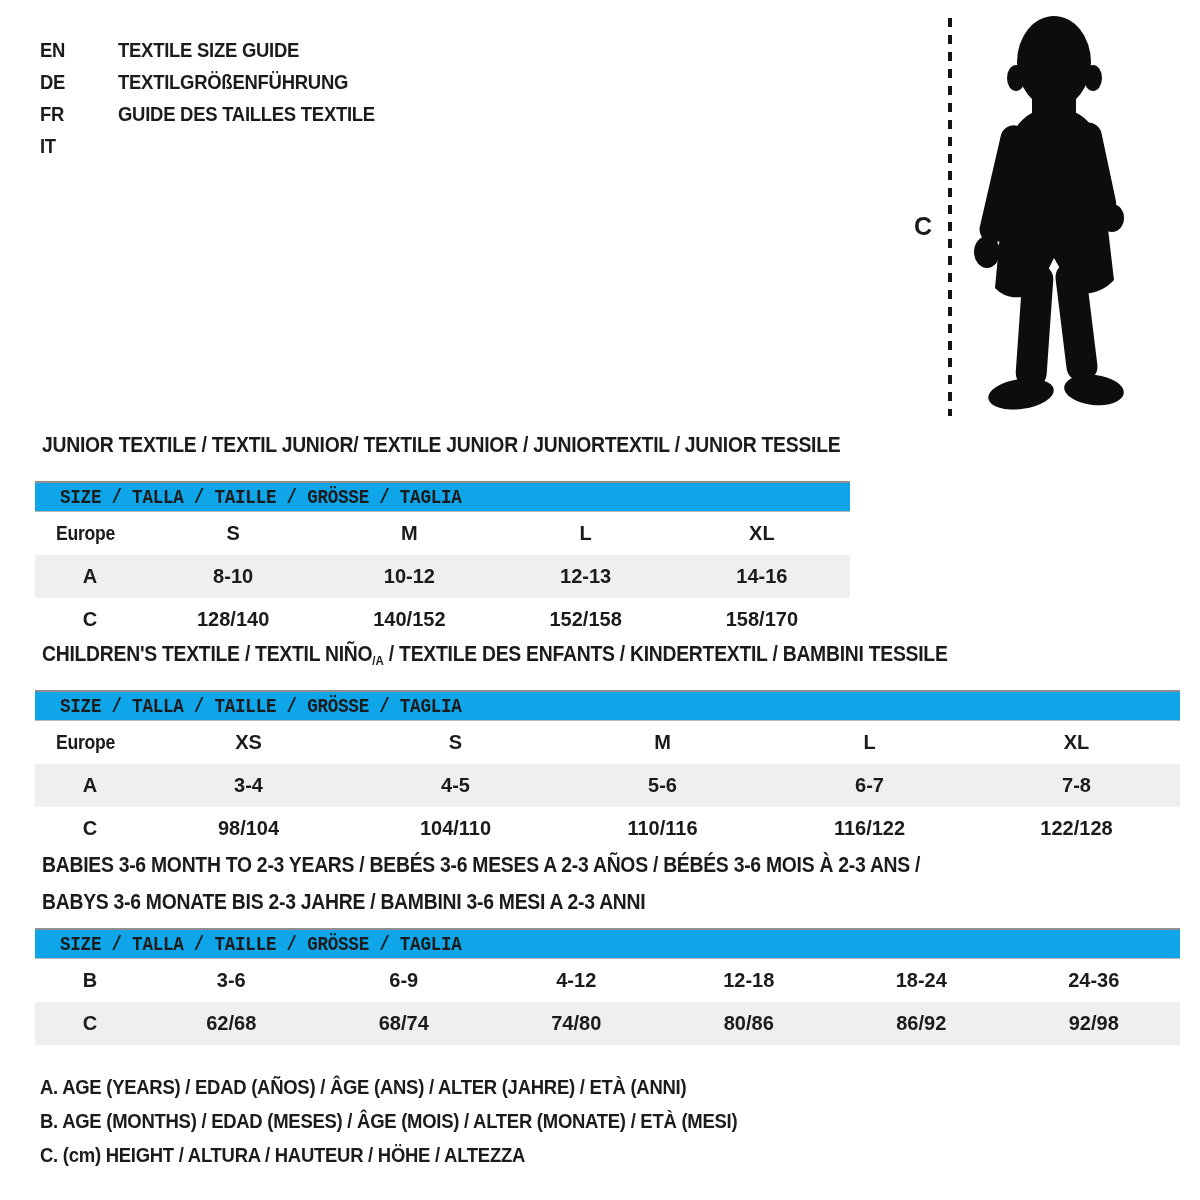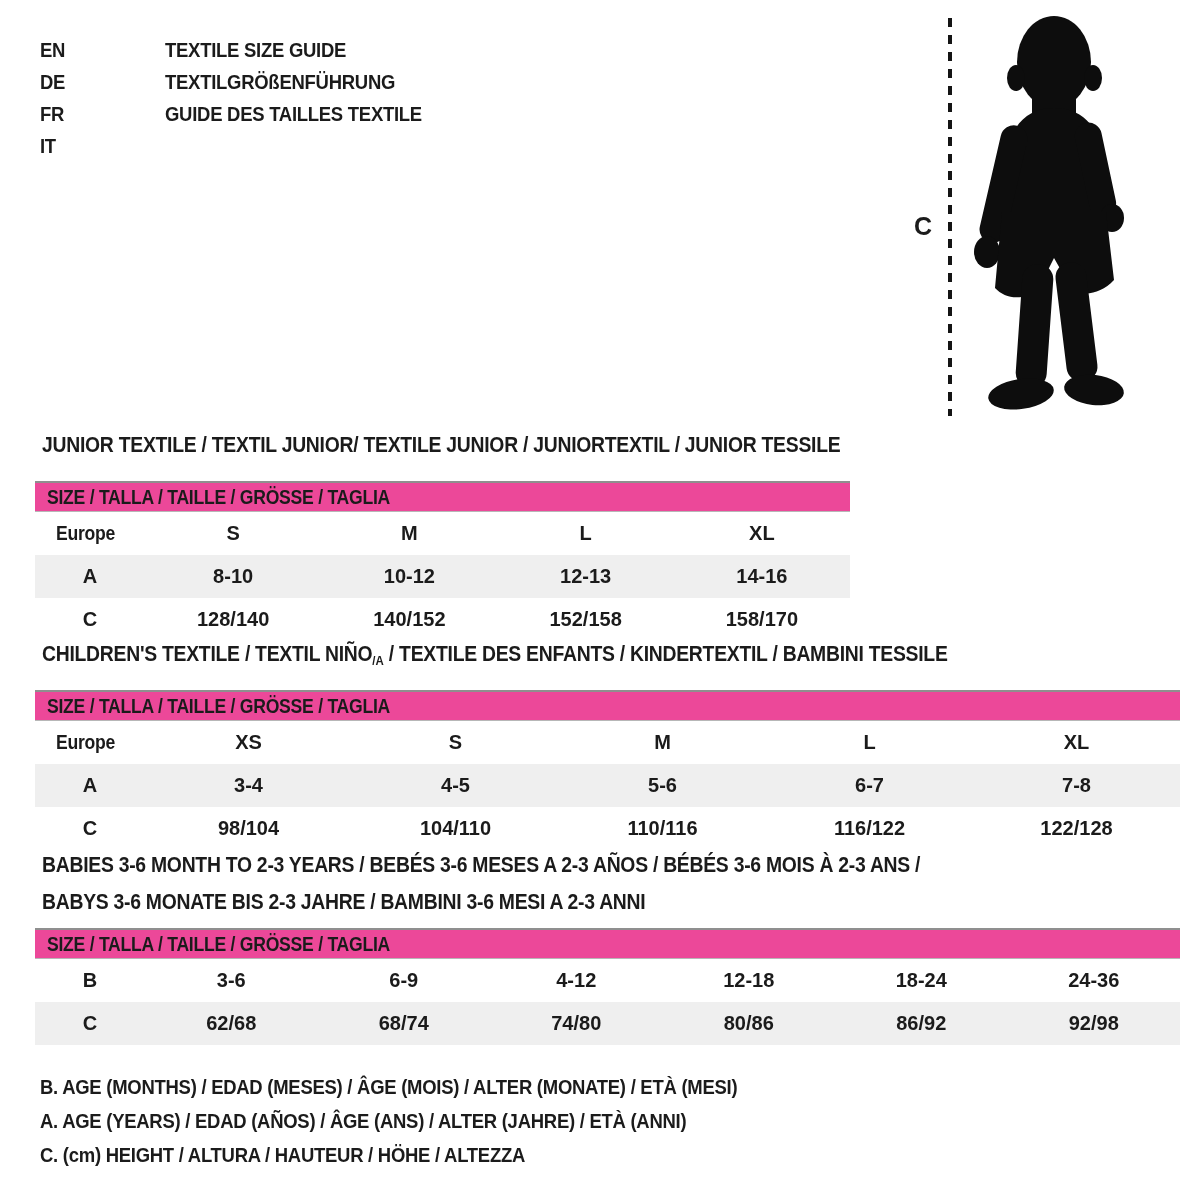--- a/index.html
+++ b/index.html
@@ -5,21 +5,21 @@
   html,body { margin:0; padding:0; background:#ffffff; }
   .page {
     position:relative; width:1200px; height:1200px; background:#ffffff;
     font-family:"Liberation Sans", sans-serif; color:#1b1b1b; overflow:hidden;
     -webkit-font-smoothing:antialiased;
   }
   .cond { display:inline-block; transform:scaleX(0.88); transform-origin:0 50%; white-space:nowrap; letter-spacing:-0.3px; }
 
   
   .lang-list { position:absolute; left:40px; top:34px; }
-  .lang-row { display:flex; height:32px; align-items:center; font-weight:bold; font-size:21px;gap:47px; }
+  .lang-row { display:flex; height:32px; align-items:center; font-weight:bold; font-size:21px; }
   .lang-code { width:78px; }
 
   
   .measure-line {
     position:absolute; left:948px; top:18px; width:4px; height:398px;
     background:repeating-linear-gradient(to bottom, #141414 0 9px, transparent 9px 17px);
   }
   .c-label { position:absolute; left:914px; top:212px; font-size:25px; font-weight:bold; }
   .silhouette { position:absolute; left:964px; top:12px; width:172px; height:408px; }
 
@@ -28,22 +28,22 @@
   .table-title .sub { font-size:13px; vertical-align:-4px; letter-spacing:0; }
   .two-line { line-height:37px; }
 
   table.size-table { position:absolute; border-collapse:collapse; table-layout:fixed; }
   table.size-table td {
     height:43px; padding:0; vertical-align:middle; text-align:center;
     font-weight:bold; font-size:20px; overflow:hidden;
   }
   td.rowlabel { text-align:left; padding-left:8px; }
   tr.header-row td {
-    background:#ec4899; border-top:2px solid #8f8f8f; border-bottom:1px solid #b7b7b7;
-    height:28px; text-align:left; padding-left:12px;
+    background:#0ea5e9; border-top:2px solid #8f8f8f; border-bottom:1px solid #b7b7b7;
+    height:28px; text-align:left; padding-left:25px;font-family:Liberation Mono, monospace;
   }
   tr.shade td { background:#efefef; }
 
   
   .legend { position:absolute; left:40px; top:1070px; font-weight:bold; font-size:21px; }
   .legend div { height:34px; line-height:34px; }
 </style>
 </head>
 <body>
 
@@ -203,18 +203,18 @@
       <td>68/74</td>
       <td>74/80</td>
       <td>80/86</td>
       <td>86/92</td>
       <td>92/98</td>
     </tr>
   </tbody>
     </table>
 
   <div class="legend">
+    <div><span class="cond">A. AGE (YEARS) / EDAD (AÑOS) / ÂGE (ANS) / ALTER (JAHRE) / ETÀ (ANNI)</span></div>
     <div><span class="cond">B. AGE (MONTHS) / EDAD (MESES) / ÂGE (MOIS) / ALTER (MONATE) / ETÀ (MESI)</span></div>
-    <div><span class="cond">A. AGE (YEARS) / EDAD (AÑOS) / ÂGE (ANS) / ALTER (JAHRE) / ETÀ (ANNI)</span></div>
     <div><span class="cond">C. (cm) HEIGHT / ALTURA / HAUTEUR / HÖHE / ALTEZZA</span></div>
   </div>
 
 </div>
 
 </body></html>

